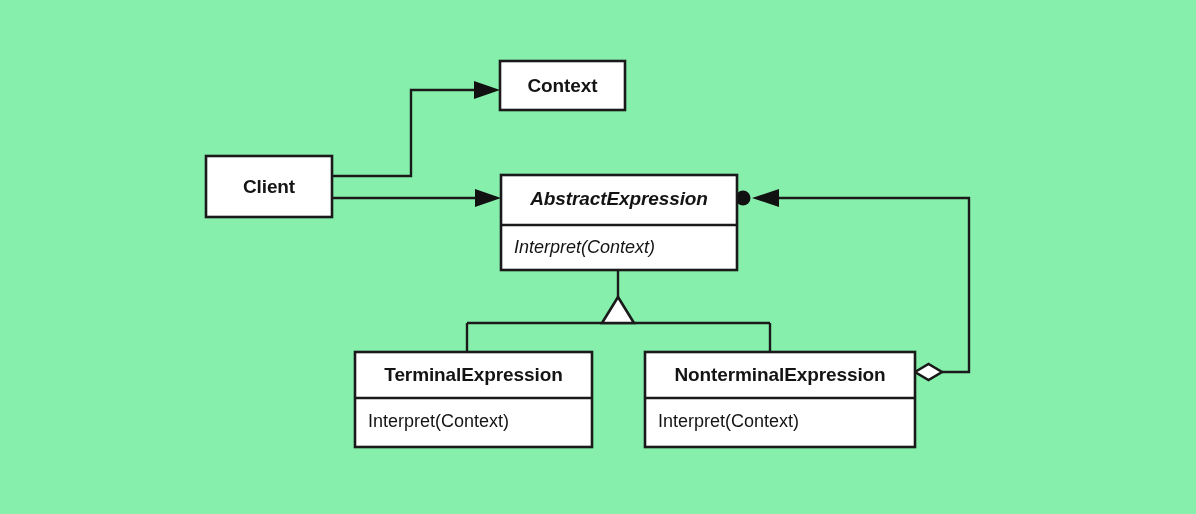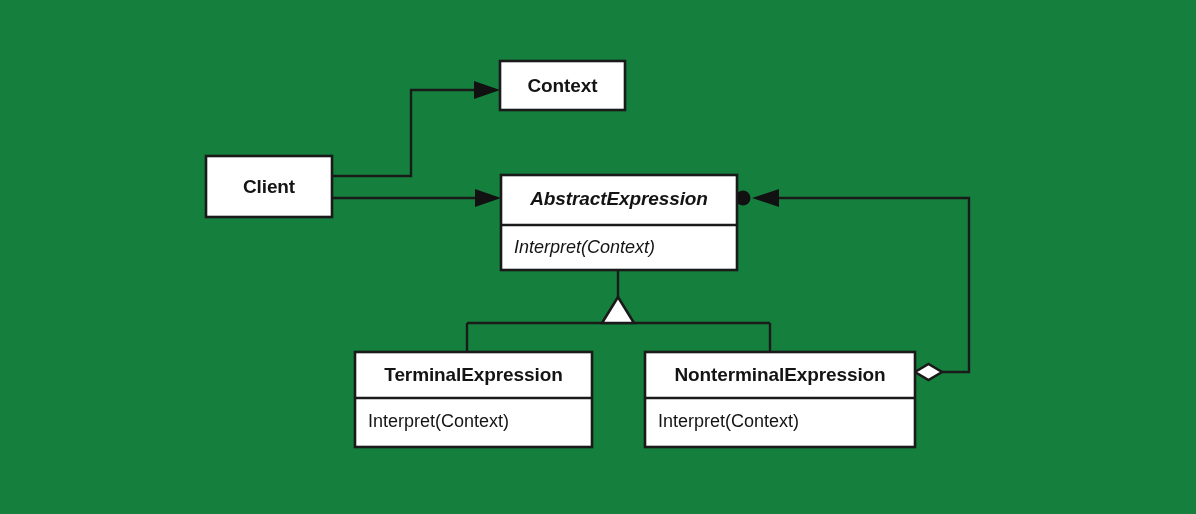--- a/index.html
+++ b/index.html
@@ -12,21 +12,21 @@
     width: 1196px;
     height: 514px;
     overflow: hidden;
     font-family: "Liberation Sans", sans-serif;
     -webkit-font-smoothing: antialiased;
   }
   #diagram-root {
     position: relative;
     width: 1196px;
     height: 514px;
-    background: #15803d;
+    background: #86efac;
   }
   svg#uml-canvas {
     position: absolute;
     left: 0;
     top: 0;
     display: block;
   }
   .cls-box {
     fill: #ffffff;
     stroke: #1a1a1a;

